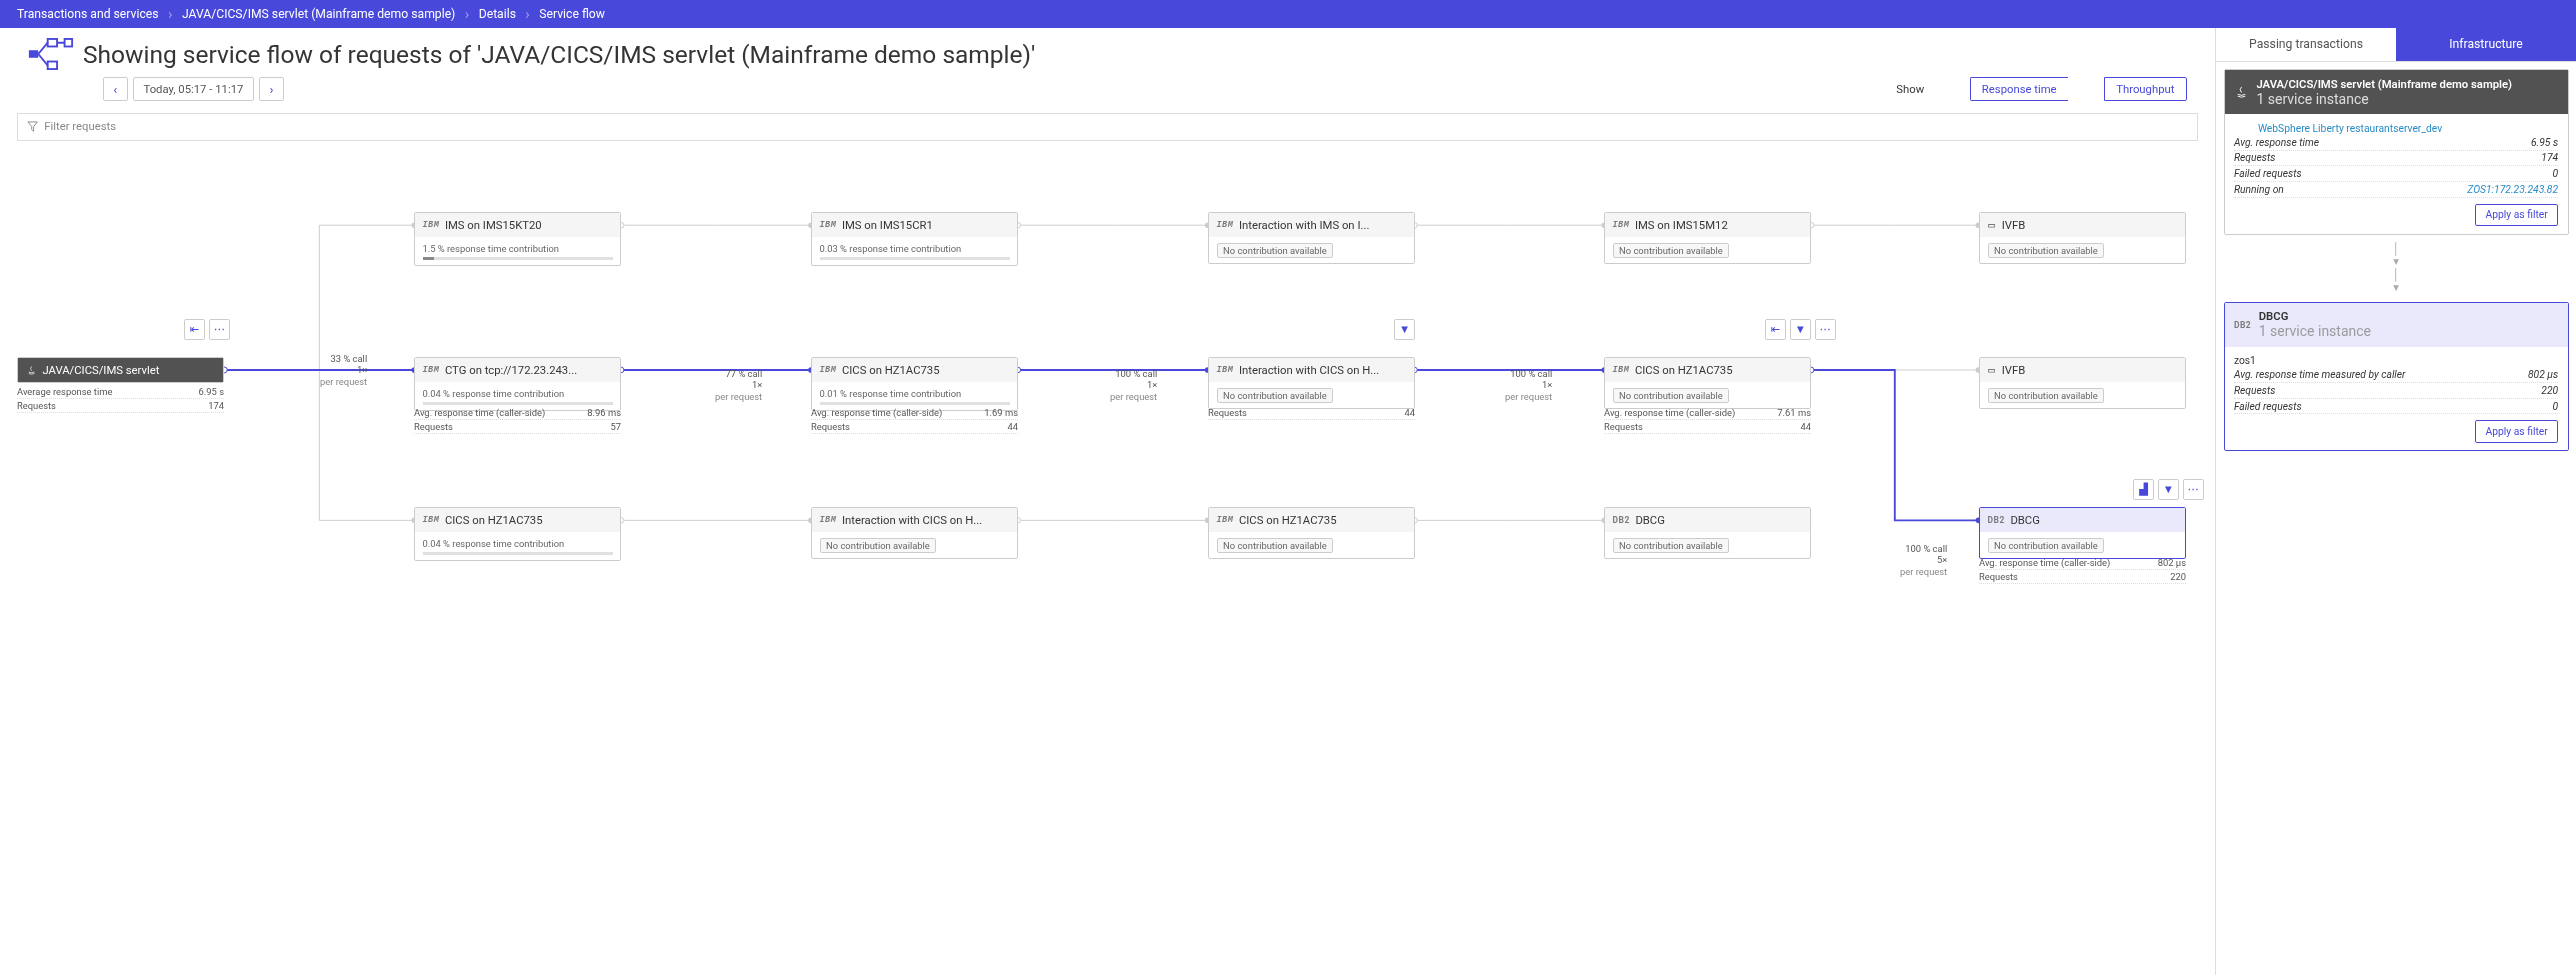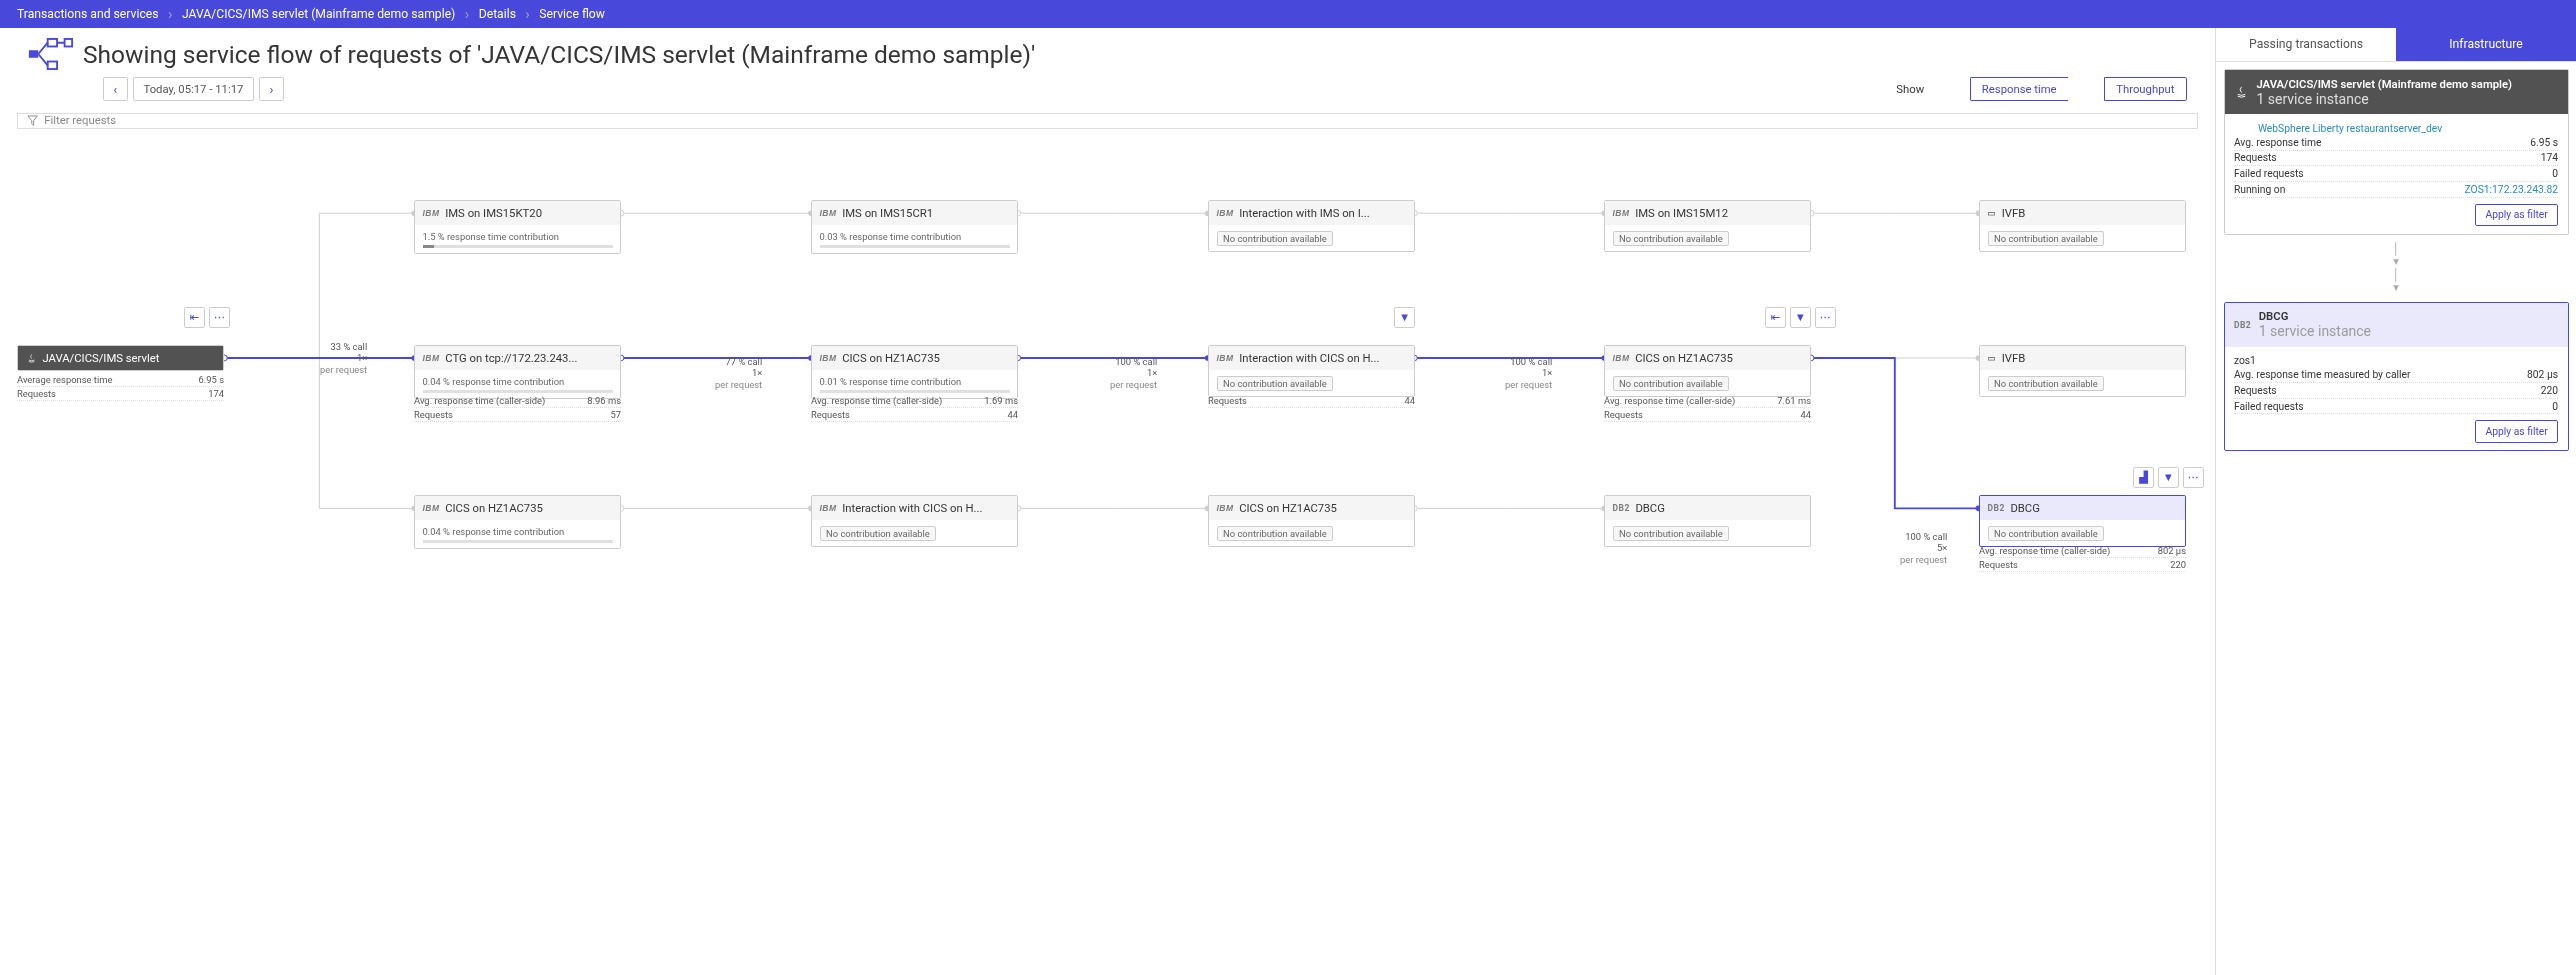--- a/index.html
+++ b/index.html
@@ -11,21 +11,21 @@
 .flow-icon-wrap { width: 66px; display: flex; justify-content: center; }
 .flow-icon { width: 47px; height: 34px; }
 .page-title { font-size: 24.5px; font-weight: 400; color: #353535; }
 .sub-row { display: flex; align-items: center; padding: 0 17px 7.5px 103px; gap: 5.6px; }
 .nav-btn { width: 24.5px; height: 24.5px; border: 0.9px solid #ccc; background: #fff; display: flex; align-items: center; justify-content: center; cursor: pointer; color: #4848da; border-radius: 1.9px; }
 .time-range { height: 24.5px; border: 0.9px solid #ccc; display: flex; align-items: center; padding: 0 9.4px; font-size: 11.3px; color: #555; cursor: pointer; border-radius: 1.9px; }
 .show-group { margin-left: auto; display: flex; align-items: center; gap: 9.4px; margin-right: 11.3px; }
 .seg-btn { height: 24.5px; padding: 0 11.3px; border: 0.9px solid #4848da; background: #fff; color: #4848da; font-size: 11.3px; cursor: pointer; display: flex; align-items: center; margin-left: 36px; }
 .seg-btn.left { border-radius: 1.9px 0 0 1.9px; border-right: none; }
 .seg-btn.right { border-radius: 0 1.9px 1.9px 0; background: #fff; }
-.filter-bar { margin: 3.8px 17px 9.4px 17px; border: 0.9px solid #ddd; height: 16px; display: flex; align-items: center; padding: 0 9.4px; color: #888; font-size: 11.3px; gap: 5.6px; cursor: text; }
+.filter-bar { margin: 3.8px 17px 9.4px 17px; border: 0.9px solid #ddd; height: 28px; display: flex; align-items: center; padding: 0 9.4px; color: #888; font-size: 11.3px; gap: 5.6px; cursor: text; }
 .main-split { display: flex; }
 .canvas { position: relative; width: 2201px; height: 846px; }
 .side-panel { width: 361px; border-left: 0.9px solid #ddd; }
 
 
 .node { position: absolute; width: 207px; border: 0.9px solid #ccc; background: #fff; border-radius: 1.9px; }
 .node-head { background: #f5f5f5; padding: 5.6px 7.5px; display: flex; align-items: center; gap: 5.6px; font-size: 11.3px; white-space: nowrap; overflow: hidden; text-overflow: ellipsis; }
 .node-body { padding: 5.6px 7.5px; font-size: 9.4px; }
 .node-contrib { color: #666; }
 .node-pill { display: inline-block; border: 0.9px solid #ccc; background: #f7f7f7; padding: 0.9px 5.6px; font-size: 9.4px; color: #666; border-radius: 1.9px; }
@@ -47,26 +47,26 @@
 
 
 .side-tabs { display: flex; border-bottom: 0.9px solid #ddd; }
 .side-tab { flex: 1; text-align: center; padding: 9.4px 3.8px; font-size: 12.2px; cursor: pointer; color: #555; }
 .side-tab.active { background: #4848da; color: #fff; }
 .side-block { border: 0.9px solid #ccc; margin: 7.5px; border-radius: 1.9px; }
 .side-block.dark .sb-head { background: #525252; color: #fff; }
 .sb-head { padding: 7.5px 9.4px; display: flex; gap: 7.5px; align-items: center; font-size: 11.3px; background: #f5f5f5; }
 .sb-head .sub { font-size: 14px; color: inherit; opacity: .8; }
 .sb-body { padding: 7.5px 9.4px; font-size: 10.3px; }
-.sb-body .kv-row { border-bottom: 0.9px dotted #ddd; padding: 0.9px 0; }
+.sb-body .kv-row { border-bottom: 0.9px dotted #ddd; padding: 0.9px 0; font-style: italic; }
 .link-like { color: #2a8cc7; cursor: pointer; margin-left: 24px; }
 .apply-btn { border: 0.9px solid #4848da; color: #4848da; background: #fff; padding: 3.8px 9.4px; font-size: 10.3px; cursor: pointer; border-radius: 1.9px; float: right; margin-top: 5.6px; }
 .side-connector { text-align: center; color: #aaa; font-size: 11.3px; }
 .tech-tag { font-size: 8.5px; font-weight: 700; letter-spacing: 0.5px; color: #7a7a7a; }
-.tech-ibm { font-style: italic; font-family: Liberation Sans, sans-serif; }
+.tech-ibm { font-style: italic; font-family: Liberation Mono, monospace; }
 .dot-grid { display: inline-block; width: 13px; height: 13px; position: relative; }
 .dot-grid span { position: absolute; width: 3.8px; height: 3.8px; border: 0.9px solid #888; border-radius: 0.9px; }
 .dot-grid span:nth-child(1){left:0;top:0} .dot-grid span:nth-child(2){right:0;top:0}
 .dot-grid span:nth-child(3){left:0;bottom:0} .dot-grid span:nth-child(4){right:0;bottom:0}
 .clearfix::after { content: ""; display: table; clear: both; }
 </style>
 </head>
 <body>
 
 <div class="breadcrumb">

